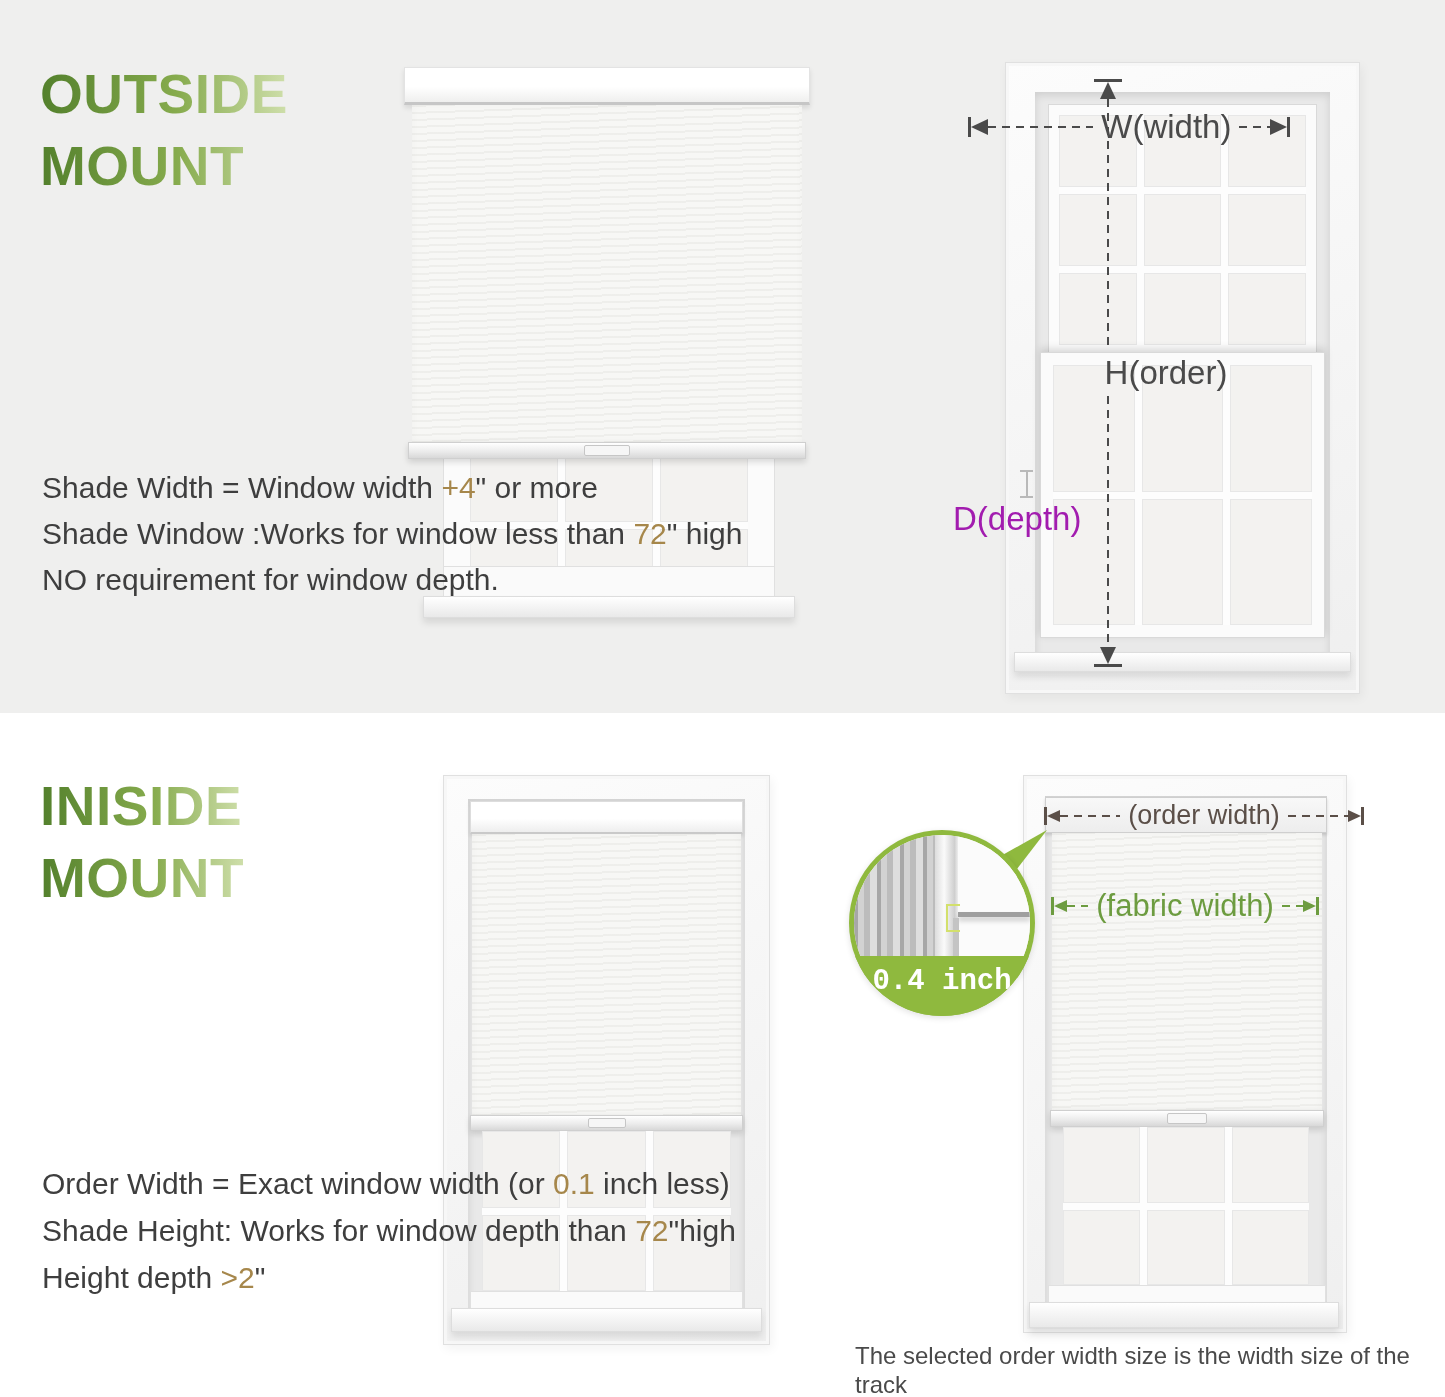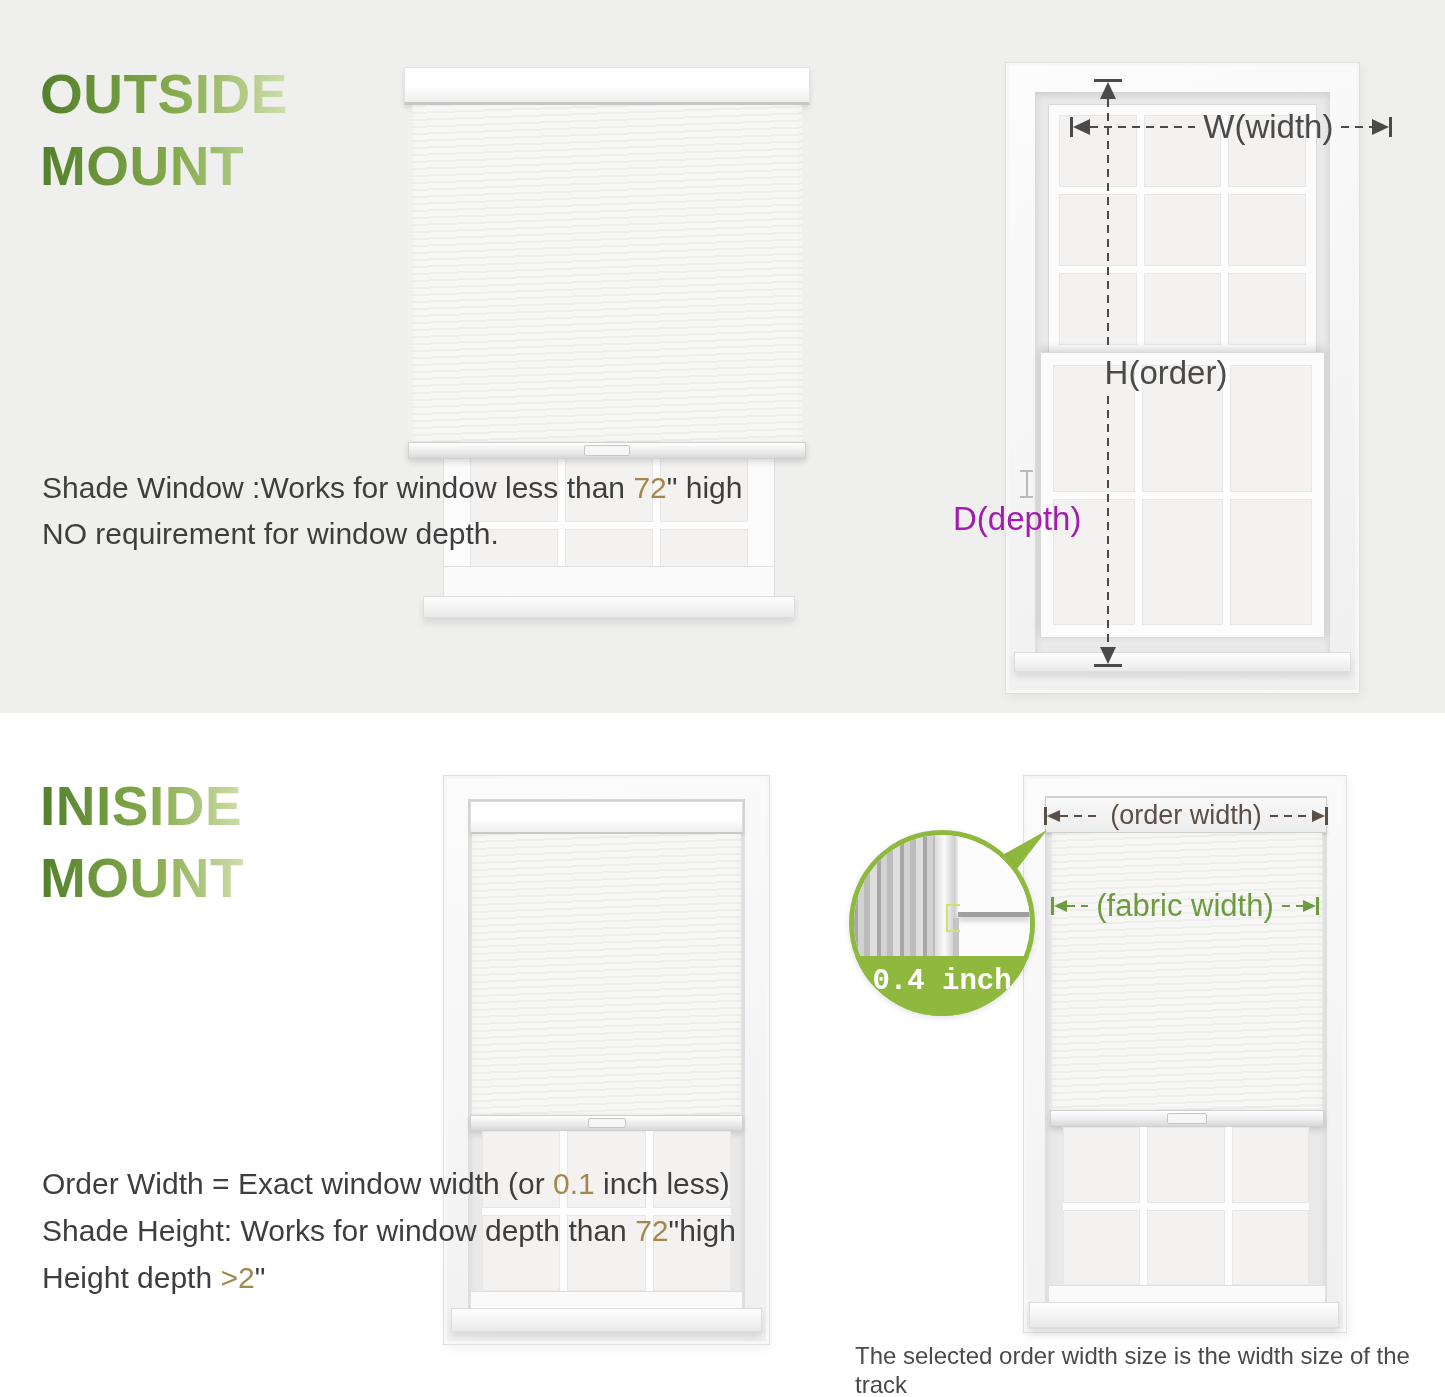--- a/index.html
+++ b/index.html
@@ -70,22 +70,22 @@
   .mh .ah { width:0; height:0; flex:none; }
   .mh-lg .ah-l { border-top:8px solid transparent; border-bottom:8px solid transparent; border-right:17px solid currentColor; }
   .mh-lg .ah-r { border-top:8px solid transparent; border-bottom:8px solid transparent; border-left:17px solid currentColor; }
   .mh-sm .ah-l { border-top:6px solid transparent; border-bottom:6px solid transparent; border-right:13px solid currentColor; }
   .mh-sm .ah-r { border-top:6px solid transparent; border-bottom:6px solid transparent; border-left:13px solid currentColor; }
   .mh-sm .bar { height:18px; }
   .mh .dash { flex:1.55; height:2px; background-image:repeating-linear-gradient(90deg,currentColor 0 8px,transparent 8px 14px); }
   .mh .d2 { flex:.45; }
   .mh-sm .dash, .mh-sm .d2 { flex:1; }
   .mlbl { white-space:nowrap; padding:0 8px; }
-  #m-width  { left:1070px; top:112px; width:322px; height:30px; color:#4a4a4a; font-size:33px; }
-  #m-order  { left:1044px; top:802px; width:284px; height:27px; color:#5b4f48; font-size:27px; }
+  #m-width  { left:968px; top:112px; width:322px; height:30px; color:#4a4a4a; font-size:33px; }
+  #m-order  { left:1044px; top:802px; width:320px; height:27px; color:#5b4f48; font-size:27px; }
   #m-fabric { left:1051px; top:892px; width:268px; height:27px; color:#6d9c40; font-size:31px; }
 
   .mv { display:flex; flex-direction:column; align-items:center; position:absolute; }
   .mv .vbar { height:3px; width:28px; background:currentColor; flex:none; }
   .mv .av { width:0; height:0; flex:none; }
   .mv .av-u { border-left:8px solid transparent; border-right:8px solid transparent; border-bottom:17px solid currentColor; }
   .mv .av-d { border-left:8px solid transparent; border-right:8px solid transparent; border-top:17px solid currentColor; }
   .mv .vdash { width:2px; flex:1; background-image:repeating-linear-gradient(180deg,currentColor 0 8px,transparent 8px 14px); }
   .mv .vlbl { margin-left:116px; padding:4px 0; white-space:nowrap; }
   #m-height { left:1042px; top:79px; width:132px; height:588px; color:#4a4a4a; font-size:33px; }
@@ -163,20 +163,21 @@
   <div class="abs botframe" id="owin-botframe"></div>
   <div class="abs sill" id="osill"></div>
 
   <div class="abs" id="os-header"></div>
   <div class="abs fabric" id="os-fabric"></div>
   <div class="abs rail" id="os-rail">
     <div class="handle"></div>
   </div>
 
   <div class="copy" id="copy-out">
+    <div><span>Shade Width = Window width </span><span class="accent">+4</span><span>" or more</span></div>
     <div><span>Shade Window :Works for window less than </span><span class="accent">72</span><span>" high</span></div>
     <div><span>NO requirement for window depth.</span></div>
   </div>
 
   <div class="abs casing" id="mwin-casing"></div>
   <div class="abs opening" id="mwin-open"></div>
   <div class="sash" id="mwin-sash-top">
     <div class="panes p33">
         <div></div>
         <div></div>

